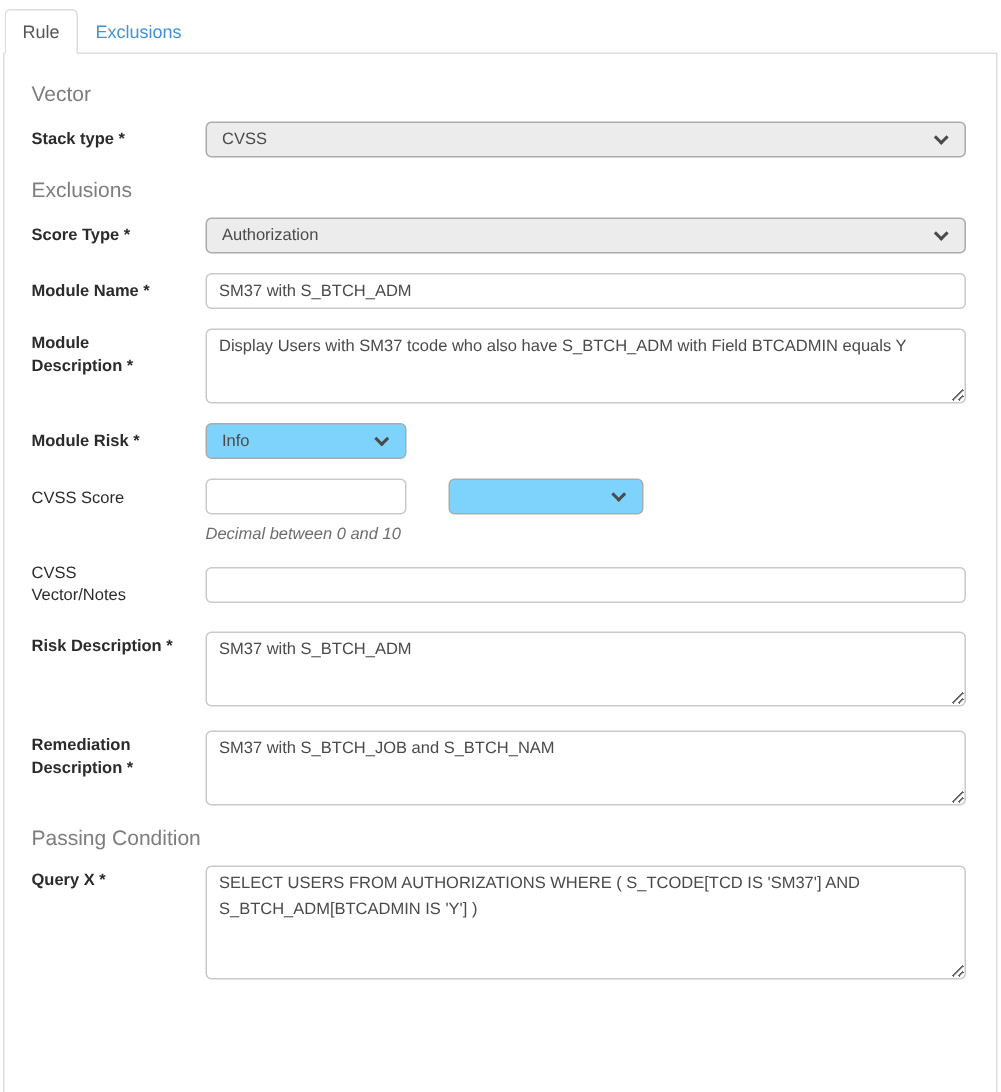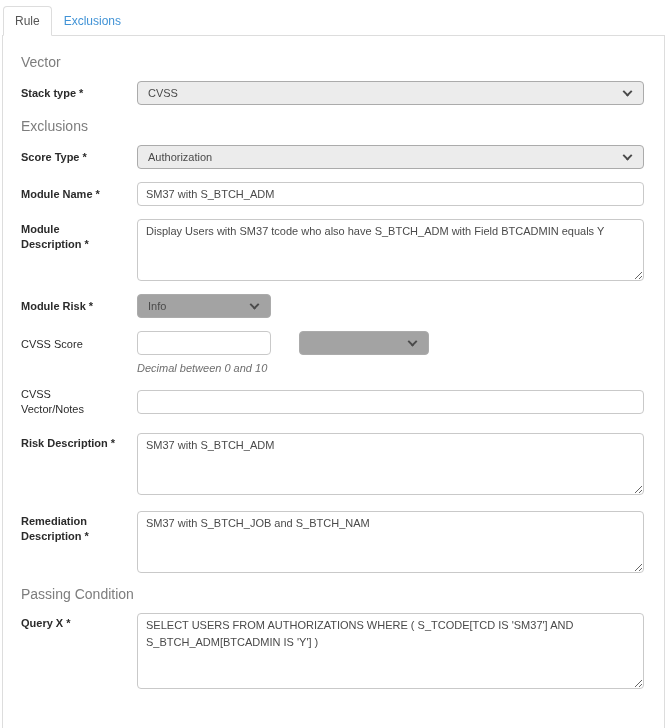--- a/index.html
+++ b/index.html
@@ -96,37 +96,37 @@
     border-radius: 4px;
     padding: 3px 8px;
     font-size: 11px;
     line-height: 1.55;
     font-family: "Liberation Sans", "DejaVu Sans", sans-serif;
     color: #4a4a4a;
     resize: both;
     outline: none;
     display: block;
   }
-  .textarea.h62 { height: 62px; }
+  .textarea.h62 { height: 50px; }
   .textarea.h76 { height: 76px; }
 
   .select {
     position: relative;
     display: flex;
     align-items: center;
     height: 24px;
     border-radius: 4px;
     padding: 0 30px 0 10px;
     font-size: 11px;
     color: #4a4a4a;
     cursor: pointer;
     width: 100%;
   }
   .select.disabled { background: #ececec; border: 1px solid #ababab; }
-  .select.enabled  { background: #a3a3a3; border: 1px solid #ababab; }
+  .select.enabled  { background: #7dd3fc; border: 1px solid #ababab; }
   .select.small { width: 134px; }
   .select.w130 { width: 130px; }
 
   .chevron {
     position: absolute;
     right: 12px;
     top: 50%;
     width: 7px;
     height: 7px;
     border-right: 2px solid #4a4a4a;

